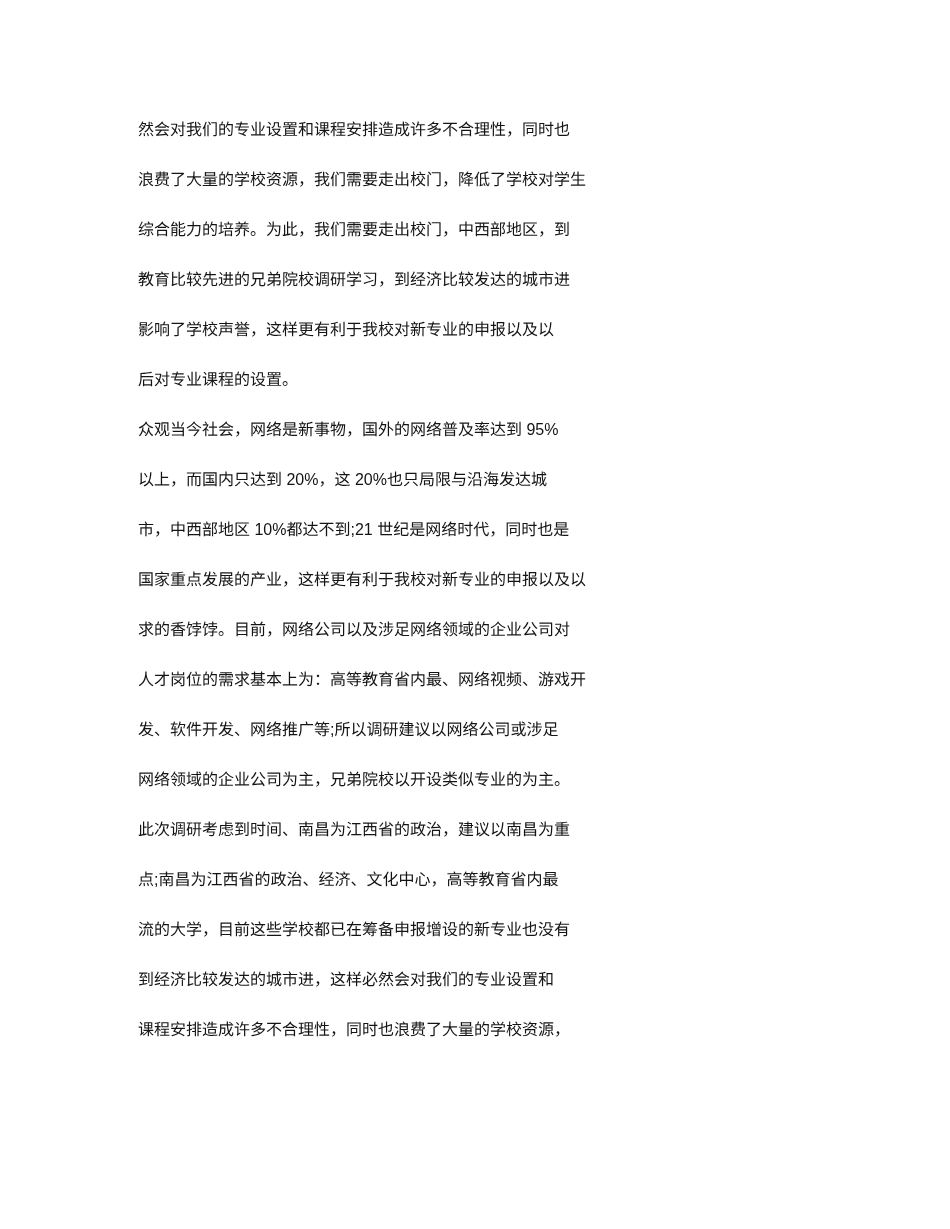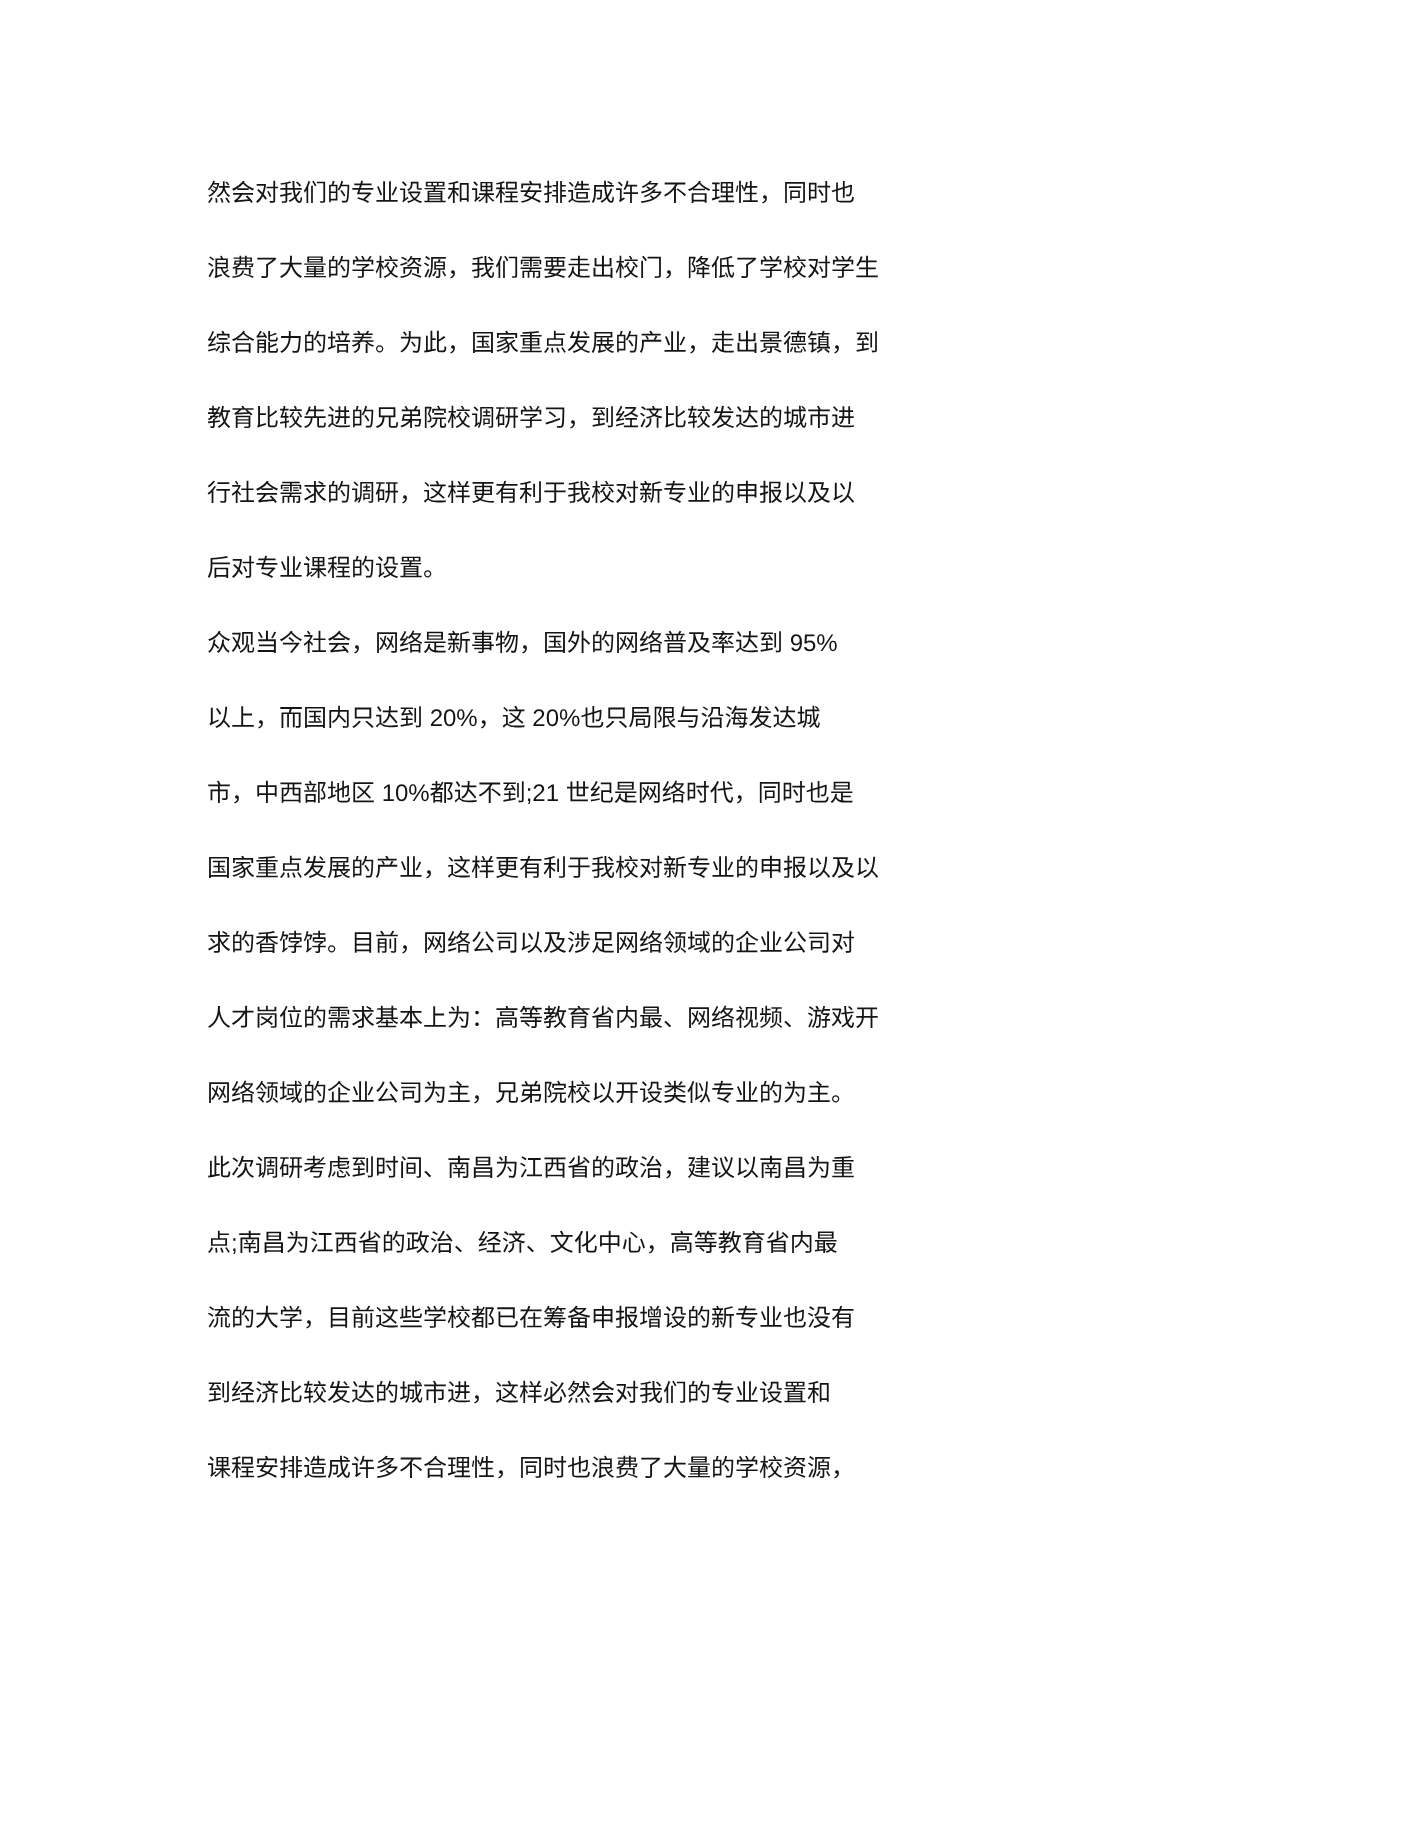--- a/index.html
+++ b/index.html
@@ -31,30 +31,31 @@
       letter-spacing: 0px;
     }
   </style>
 </head>
 <body>
 
 <div class="page">
   <div class="text-block">
     <div class="line">然会对我们的专业设置和课程安排造成许多不合理性，同时也</div>
     <div class="line">浪费了大量的学校资源，我们需要走出校门，降低了学校对学生</div>
-    <div class="line">综合能力的培养。为此，国家重点发展的产业，走出景德镇，到</div>
+    <div class="line">综合能力的培养。为此，我们需要走出校门，中西部地区，到</div>
     <div class="line">教育比较先进的兄弟院校调研学习，到经济比较发达的城市进</div>
-    <div class="line">行社会需求的调研，这样更有利于我校对新专业的申报以及以</div>
+    <div class="line">影响了学校声誉，这样更有利于我校对新专业的申报以及以</div>
     <div class="line">后对专业课程的设置。</div>
     <div class="line">众观当今社会，网络是新事物，国外的网络普及率达到 95%</div>
     <div class="line">以上，而国内只达到 20%，这 20%也只局限与沿海发达城</div>
     <div class="line">市，中西部地区 10%都达不到;21 世纪是网络时代，同时也是</div>
     <div class="line">国家重点发展的产业，这样更有利于我校对新专业的申报以及以</div>
     <div class="line">求的香饽饽。目前，网络公司以及涉足网络领域的企业公司对</div>
     <div class="line">人才岗位的需求基本上为：高等教育省内最、网络视频、游戏开</div>
+    <div class="line">发、软件开发、网络推广等;所以调研建议以网络公司或涉足</div>
     <div class="line">网络领域的企业公司为主，兄弟院校以开设类似专业的为主。</div>
     <div class="line">此次调研考虑到时间、南昌为江西省的政治，建议以南昌为重</div>
     <div class="line">点;南昌为江西省的政治、经济、文化中心，高等教育省内最</div>
     <div class="line">流的大学，目前这些学校都已在筹备申报增设的新专业也没有</div>
     <div class="line">到经济比较发达的城市进，这样必然会对我们的专业设置和</div>
     <div class="line">课程安排造成许多不合理性，同时也浪费了大量的学校资源，</div>
   </div>
 </div>
 
 </body></html>

